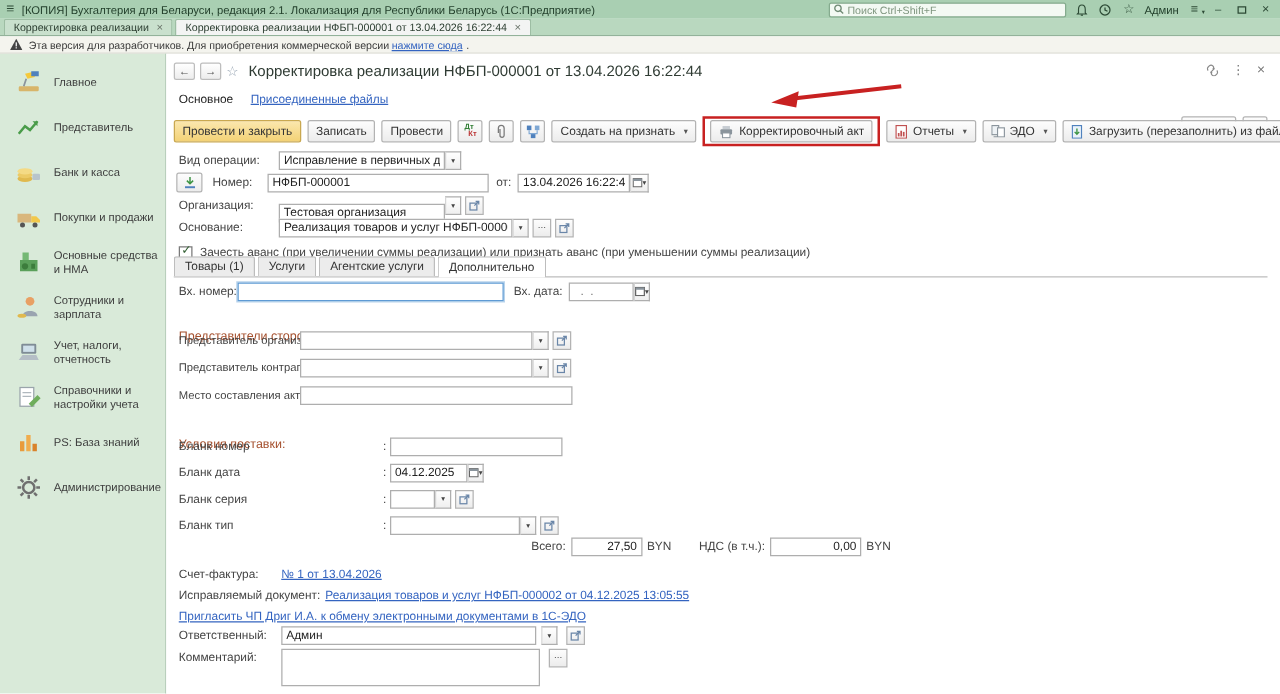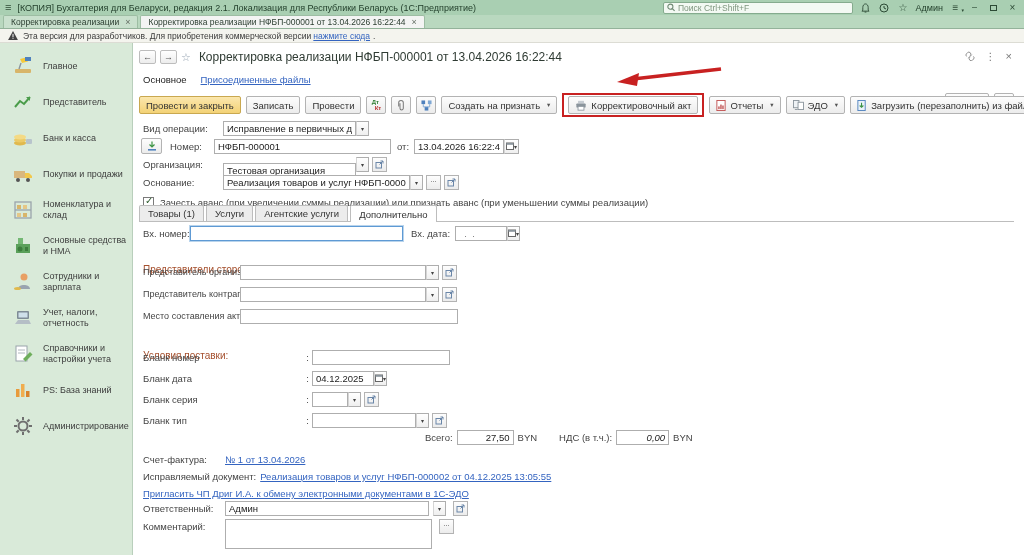--- a/index.html
+++ b/index.html
@@ -199,31 +199,20 @@
         <svg class="sbicon" viewBox="0 0 22 22">
             <rect x="2" y="8" width="11" height="7" fill="#d9b77d"></rect>
             <path d="M13 10 h4 l3 3 v2 h-7z" fill="#f2c84b"></path>
             <circle cx="6" cy="17" r="2" fill="#555"></circle>
             <circle cx="16" cy="17" r="2" fill="#555"></circle>
           </svg>
         <span class="sblabel">Покупки и продажи</span>
       </div>
       <div class="sbitem">
         <svg class="sbicon" viewBox="0 0 22 22">
-            <rect x="3" y="3" width="16" height="16" fill="none" stroke="#9aa4ab" stroke-width="1.3"></rect>
-            <line x1="3" y1="11" x2="19" y2="11" stroke="#9aa4ab" stroke-width="1.3"></line>
-            <rect x="5" y="6" width="4" height="4" fill="#d8b56a"></rect>
-            <rect x="11" y="6" width="4" height="4" fill="#e5c787"></rect>
-            <rect x="5" y="14" width="4" height="4" fill="#e5c787"></rect>
-            <rect x="11" y="14" width="4" height="4" fill="#d8b56a"></rect>
-          </svg>
-        <span class="sblabel">Номенклатура и склад</span>
-      </div>
-      <div class="sbitem">
-        <svg class="sbicon" viewBox="0 0 22 22">
             <rect x="4" y="9" width="14" height="9" fill="#5aa05a"></rect>
             <rect x="6" y="3" width="5" height="6" fill="#74b874"></rect>
             <circle cx="8" cy="14" r="2.5" fill="#3c7d3c"></circle>
             <rect x="13" y="12" width="3" height="4" fill="#3c7d3c"></rect>
           </svg>
         <span class="sblabel">Основные средства и НМА</span>
       </div>
       <div class="sbitem">
         <svg class="sbicon" viewBox="0 0 22 22">
             <circle cx="12" cy="6" r="3.5" fill="#e8a064"></circle>
@@ -530,21 +519,21 @@
             </span>
         </div>
       </div>
 
       <div class="totals">
         <span class="lbl">Всего:</span>
         <input class="ipt rt" style="width: 57px;" value="27,50">
         <span class="lbl">BYN</span>
         <span style="width:14px;"></span>
         <span class="lbl">НДС (в т.ч.):</span>
-        <input class="ipt rt" style="width: 53px; font-style: italic;" value="0,00">
+        <input class="ipt rt" style="width: 73px;" value="0,00">
         <span class="lbl">BYN</span>
       </div>
 
       <div class="frow" style="top:411px;">
         <span class="lbl" style="width:78px;">Счет-фактура:</span>
         <span class="link">№ 1 от 13.04.2026</span>
       </div>
       <div class="frow" style="top:428px;">
         <span class="lbl">Исправляемый документ:</span>
         <span class="link">Реализация товаров и услуг НФБП-000002 от 04.12.2025 13:05:55</span>

